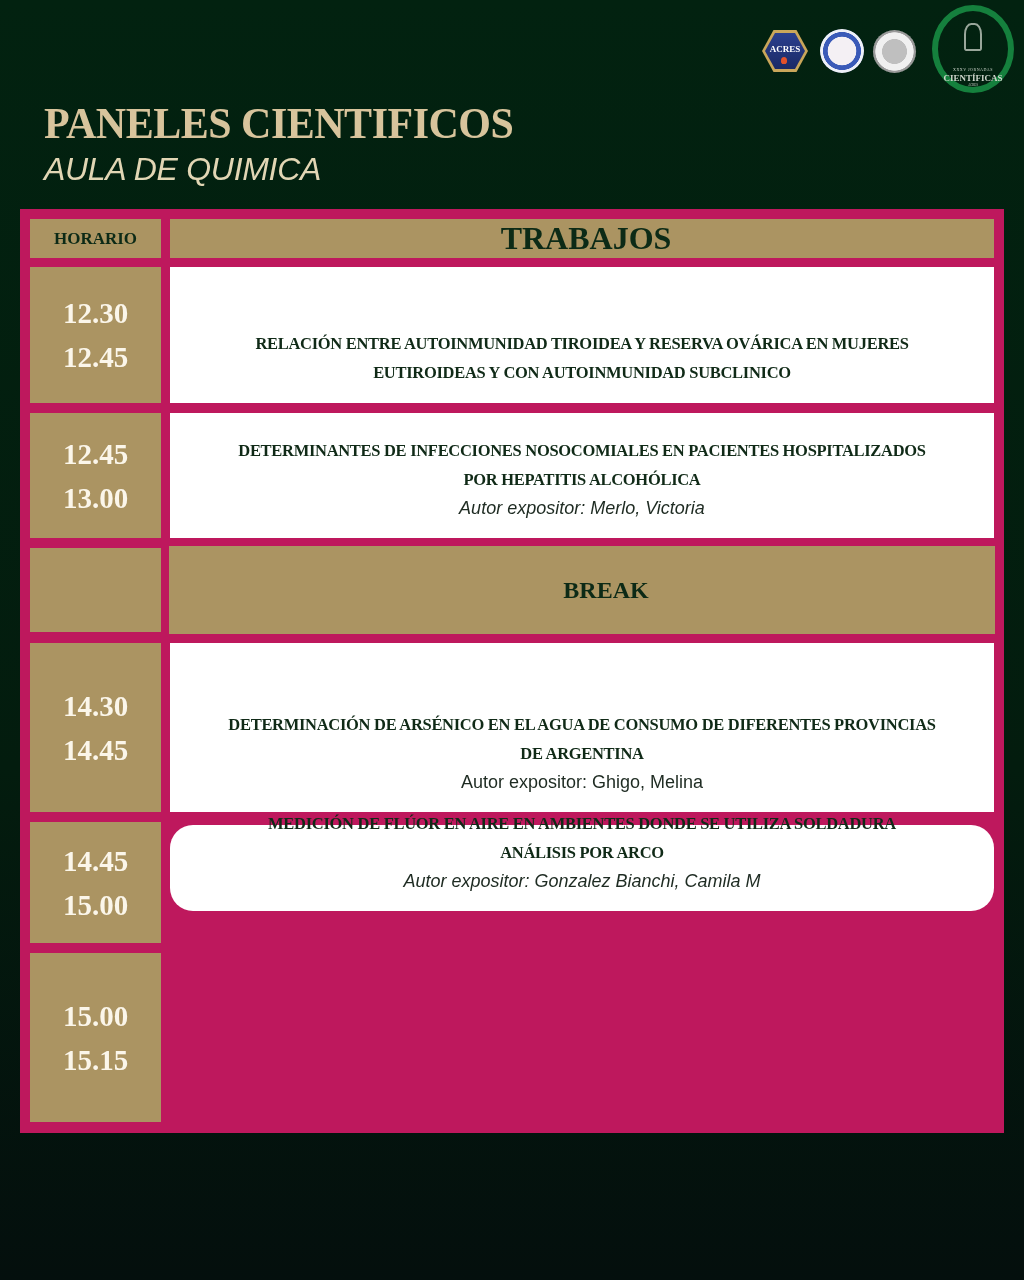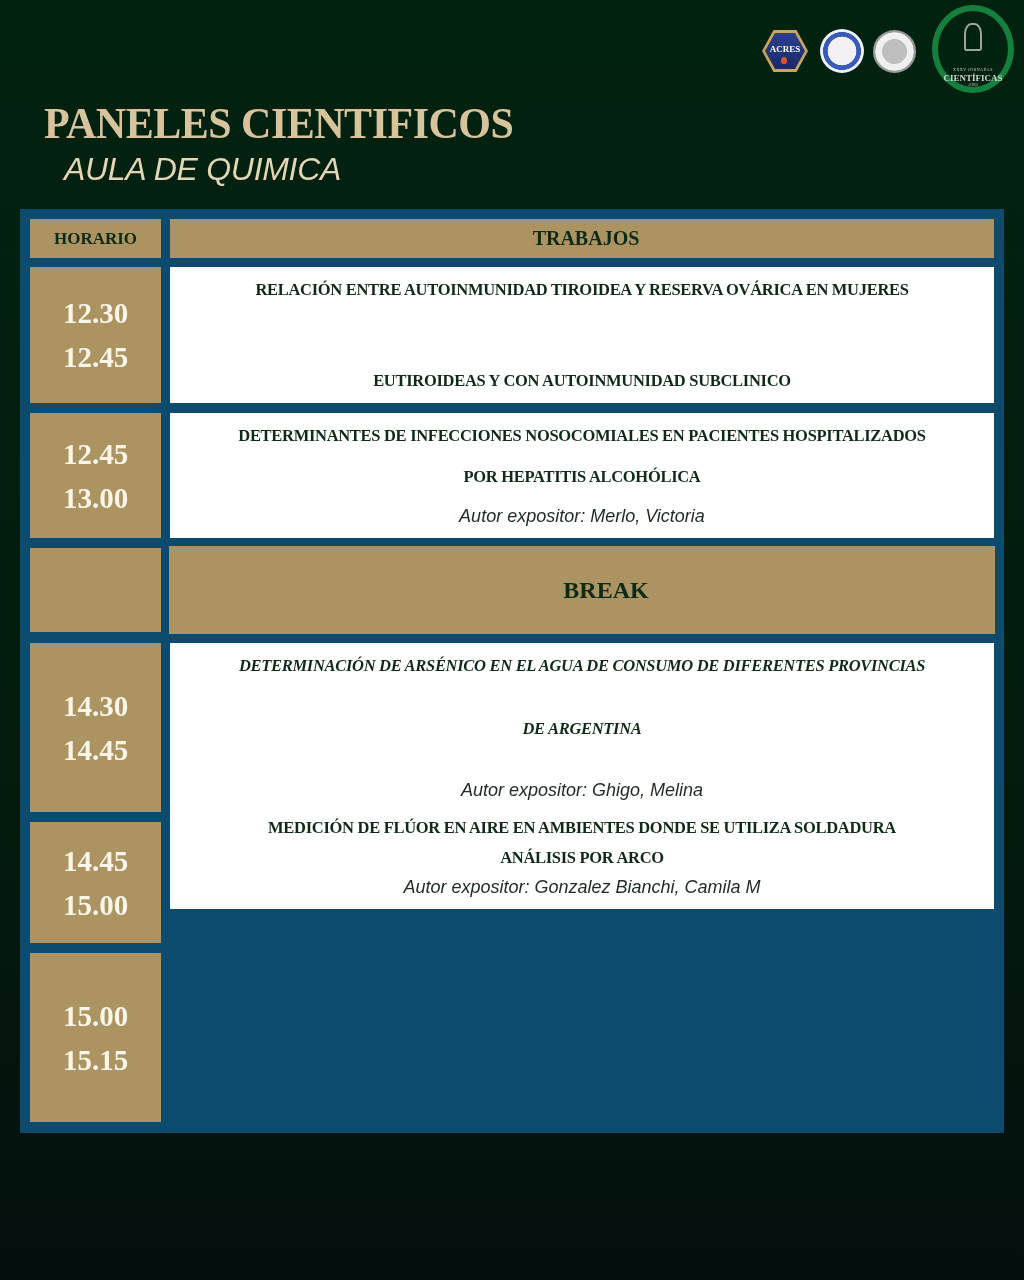--- a/index.html
+++ b/index.html
@@ -50,50 +50,50 @@
     .logo-jornadas .line3 { position: absolute; top: 72px; left: 0; right: 0; font-size: 3px; }
 
     .title {
       position: absolute; left: 44px; top: 98px;
       font-family: "Liberation Serif", serif; font-weight: bold;
       font-size: 42px; color: #d8c49c; letter-spacing: -0.5px;
       transform: scaleY(1.05); transform-origin: left top;
     }
     .subtitle {
       position: absolute; left: 44px; top: 151px;
-      font-style: italic; font-size: 32px; color: #e2d6b4; letter-spacing: -0.3px; margin-left: 20px;
+      font-style: italic; font-size: 32px; color: #e2d6b4; letter-spacing: -0.3px;
     }
 
     .table-frame {
       position: absolute; left: 20px; top: 209px; width: 984px; height: 924px;
-      background: #0c4a6e;
+      background: #be185d;
     }
     .cell { position: absolute; box-sizing: border-box; }
     .gold { background: #ab9462; }
     .white { background: #ffffff; }
     .hdr-time {
       left: 10px; top: 10px; width: 131px; height: 39px;
       font-family: "Liberation Serif", serif; font-weight: bold; font-size: 17px;
       color: #0c2a16; display: flex; align-items: center; justify-content: center;
     }
     .hdr-main {
       left: 150px; top: 10px; width: 824px; height: 39px;
-      font-family: "Liberation Serif", serif; font-weight: bold; font-size: 20px;
+      font-family: "Liberation Serif", serif; font-weight: bold; font-size: 32px;
       color: #0c2a16; display: flex; align-items: center; justify-content: center; padding-left: 8px;
     }
     .time-cell {
       left: 10px; width: 131px;
       display: flex; flex-direction: column; align-items: center; justify-content: center;
       font-family: "Liberation Serif", serif; font-weight: bold; font-size: 29px; color: #fbf6ea;
       line-height: 44px;
     }
     .content-cell {
       left: 150px; width: 824px;
-      display: flex; flex-direction: column; align-items: center; justify-content: space-between;
-      text-align: center; padding: 8px 6px;
+      display: flex; flex-direction: column; align-items: center; justify-content: flex-end;
+      text-align: center; padding: 16px 6px;
     }
     .work-title {
       font-family: "Liberation Serif", serif; font-weight: bold; font-size: 16.5px;
       color: #102a17; line-height: 29px; letter-spacing: -0.3px;
     }
     .author {
       font-size: 18px; color: #1e2b22; line-height: 28px;
     }
     .author.italic { font-style: italic; }
     .break-cell {
@@ -147,31 +147,31 @@
     <div class="author italic">Autor expositor: Merlo, Victoria</div>
   </div>
 
   <div class="cell gold" style="left:10px;width:131px;top:339px;height:84px;"></div>
   <div class="cell gold break-cell" style="top:337px;height:88px;">BREAK</div>
 
   <div class="cell gold time-cell" style="top:434px;height:169px;">
     <span>14.30</span>
     <span>14.45</span>
   </div>
-  <div class="cell white content-cell" style="top:434px;height:169px;font-style:italic;">
+  <div class="cell white content-cell" style="top:434px;height:169px;">
     <div class="work-title">DETERMINACIÓN DE ARSÉNICO EN EL AGUA DE CONSUMO DE DIFERENTES PROVINCIAS</div>
     <div class="work-title">DE ARGENTINA</div>
     <div class="author">Autor expositor: Ghigo, Melina</div>
   </div>
 
   <div class="cell gold time-cell" style="top:613px;height:121px;">
     <span>14.45</span>
     <span>15.00</span>
   </div>
-  <div class="cell white content-cell" style="top:596px;height:104px;">
+  <div class="cell white content-cell" style="top:616px;height:86px;border-radius:23px;">
     <div class="work-title">MEDICIÓN DE FLÚOR EN AIRE EN AMBIENTES DONDE SE UTILIZA SOLDADURA</div>
     <div class="work-title">ANÁLISIS POR ARCO</div>
     <div class="author italic">Autor expositor: Gonzalez Bianchi, Camila M</div>
   </div>
 
   <div class="cell gold time-cell" style="top:744px;height:169px;">
     <span>15.00</span>
     <span>15.15</span>
   </div>
 </div>

